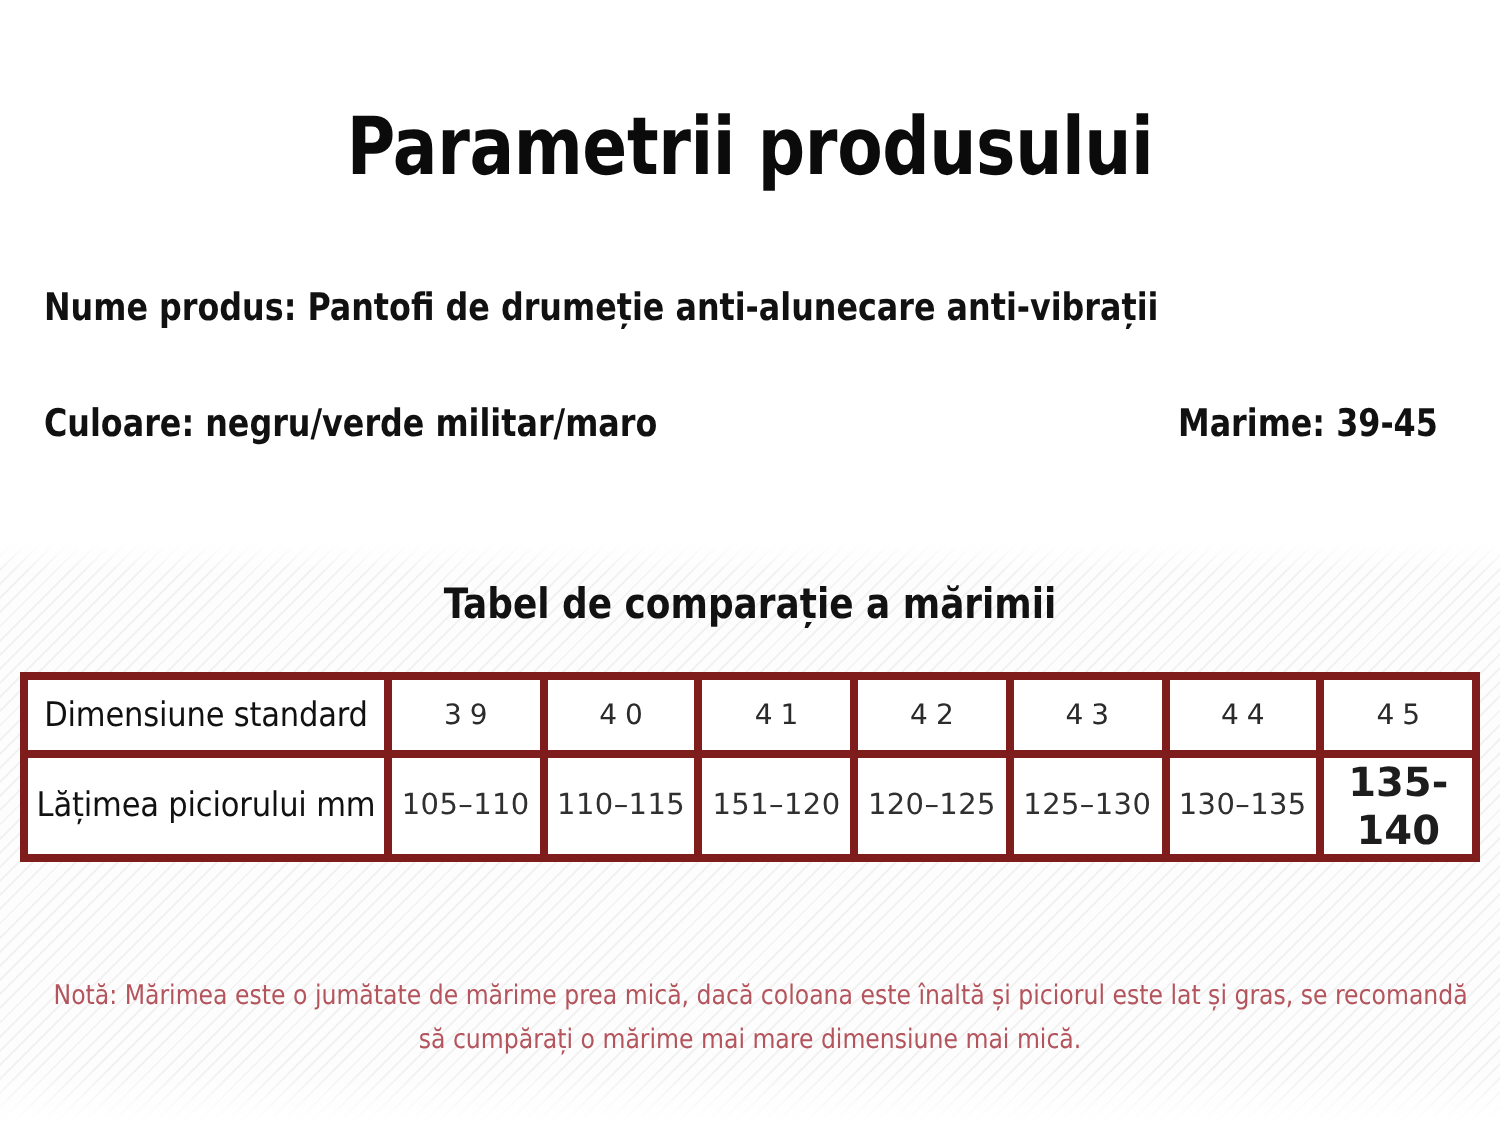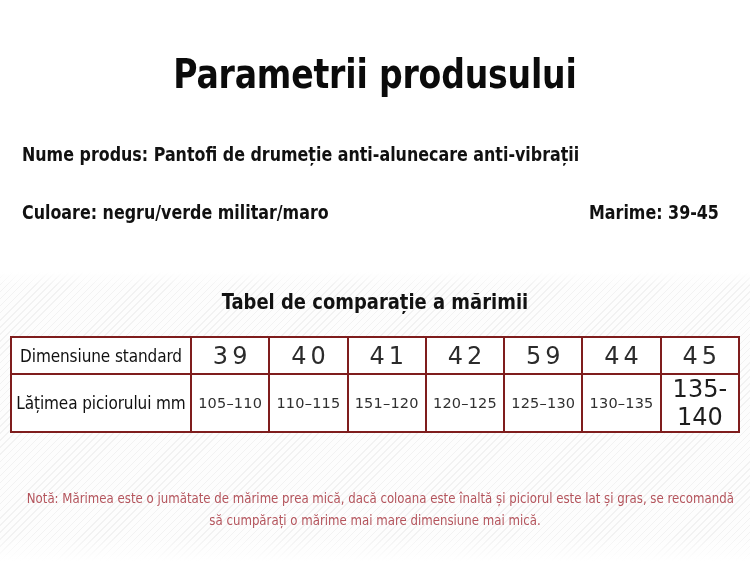--- a/index.html
+++ b/index.html
@@ -121,21 +121,21 @@
   .size-table {
     position: absolute;
     left: 10px;
     top: 64px;
     width: 730px;
     border-collapse: collapse;
     table-layout: fixed;
     background: #ffffff;
   }
   .size-table td {
-    border: 2px solid #7f1d1d;
+    border: 4px solid #7f1d1d;
     height: 35px;
     padding: 0 2px;
     text-align: center;
     vertical-align: middle;
     background: #ffffff;
   }
   .size-table .rowlabel {
     width: 174px;
     font-family: "DejaVu Sans Condensed", "Liberation Sans Narrow", "Liberation Sans", sans-serif;
     font-weight: 400;
@@ -144,33 +144,34 @@
     white-space: nowrap;
     letter-spacing: -0.1px;
   }
   .size-table .datacell {
     font-family: "DejaVu Sans", sans-serif;
     font-weight: 400;
     font-size: 20px;
     color: #2b2b2b;
   }
   .size-table tr.r-std .datacell {
-    font-size: 24px;
+    font-size: 14px;
     letter-spacing: 4px;
     text-indent: 4px;
   }
   .size-table tr.r-width .datacell {
     font-size: 14.5px;
     letter-spacing: 0.2px;
     color: #303030;
   }
   .size-table tr.r-width .datacell.emphasis {
-    font-size: 24px;
+    font-size: 20px;
     letter-spacing: 0px;
     color: #1d1d1d;
+    font-weight: bold;
   }
 
   
   .note {
     position: absolute;
     left: 16px;
     top: 215px;
     width: 718px;
     text-align: center;
     font-family: "DejaVu Sans Condensed", "Liberation Sans Narrow", "Liberation Sans", sans-serif;
@@ -207,21 +208,21 @@
     <div class="table-heading">Tabel de comparație a mărimii</div>
 
     <table class="size-table">
       <tbody>
         <tr class="r-std">
           <td class="rowlabel">Dimensiune standard</td>
           <td class="datacell">39</td>
           <td class="datacell">40</td>
           <td class="datacell">41</td>
           <td class="datacell">42</td>
-          <td class="datacell">59</td>
+          <td class="datacell">43</td>
           <td class="datacell">44</td>
           <td class="datacell">45</td>
         </tr>
         <tr class="r-width">
           <td class="rowlabel">Lățimea piciorului mm</td>
           <td class="datacell">105–110</td>
           <td class="datacell">110–115</td>
           <td class="datacell">151–120</td>
           <td class="datacell">120–125</td>
           <td class="datacell">125–130</td>

